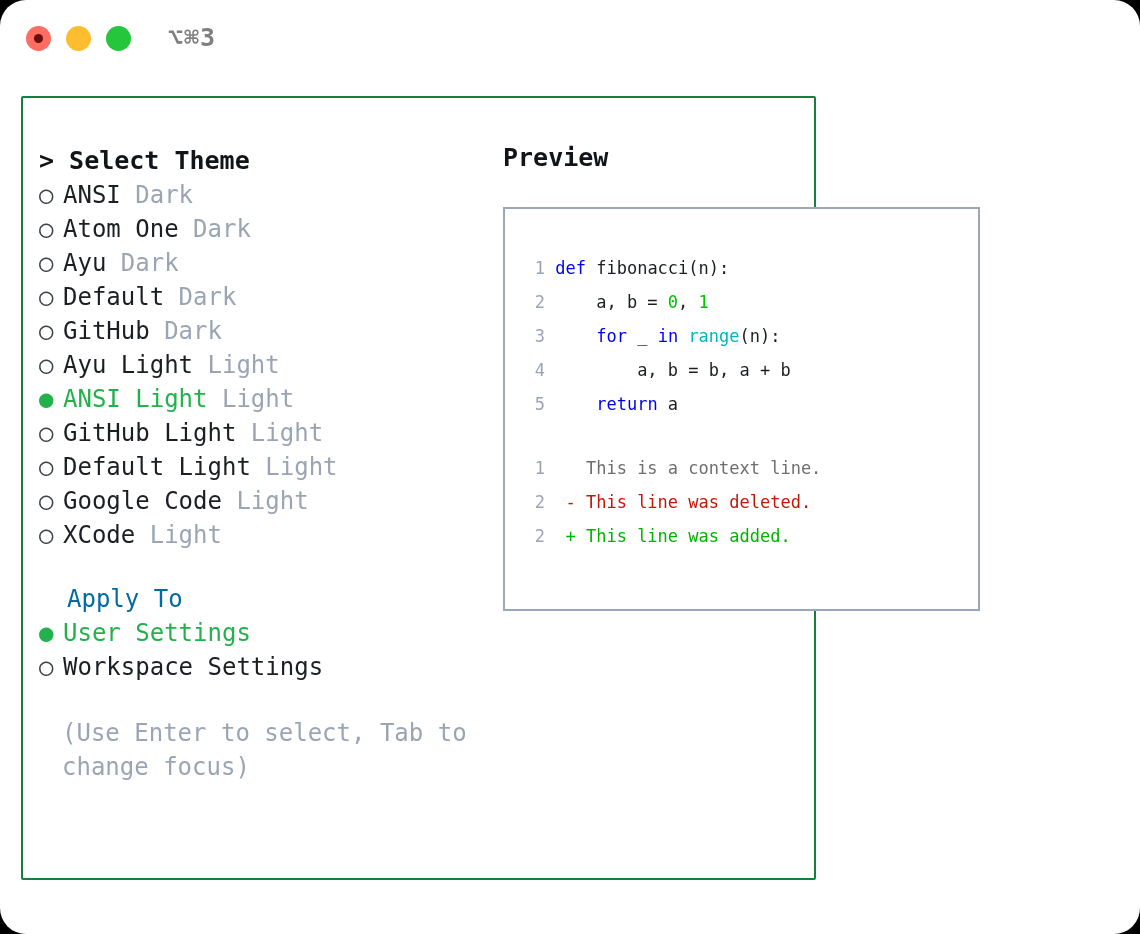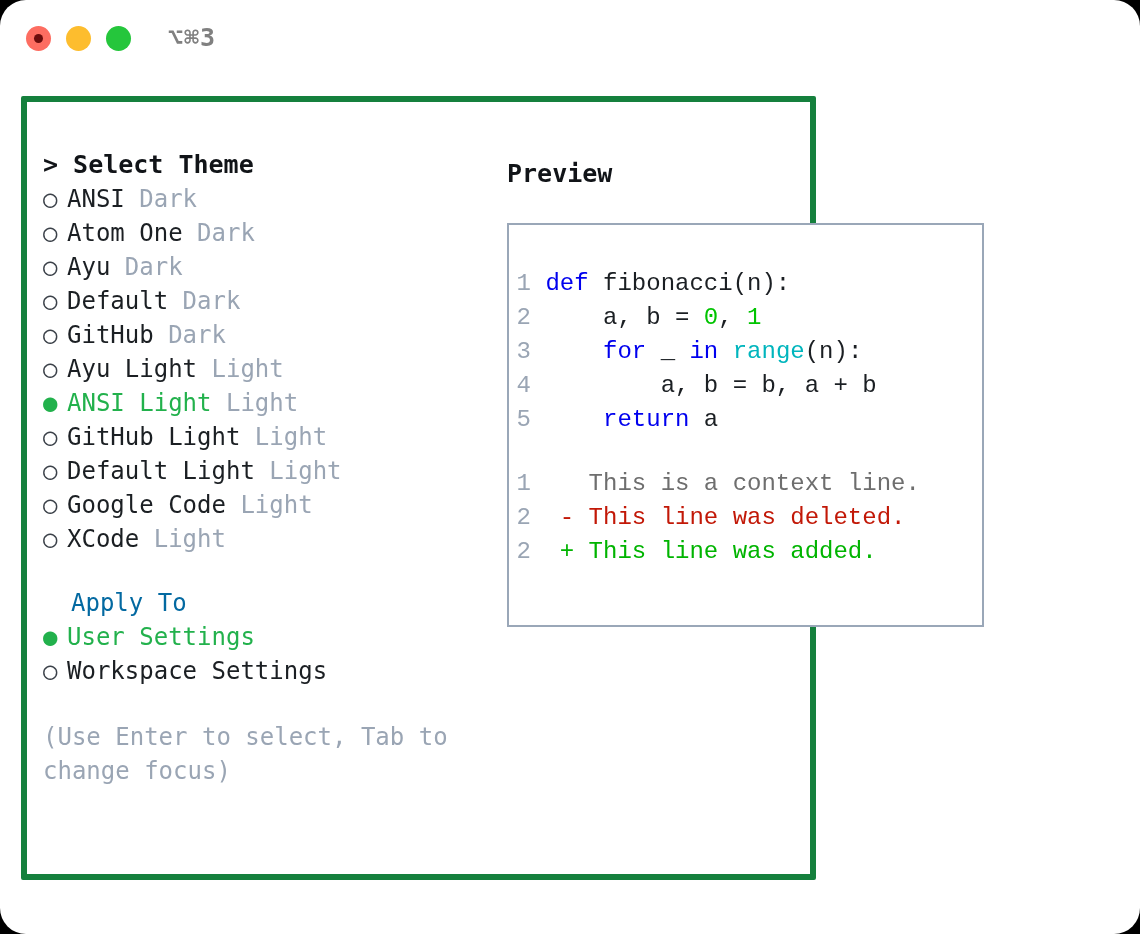--- a/index.html
+++ b/index.html
@@ -63,21 +63,21 @@
     white-space: pre;
   }
 
   
   #panel {
     position: absolute;
     left: 21px;
     top: 96px;
     width: 795px;
     height: 784px;
-    border: 6px solid #15803d;
+    border: 2px solid #15803d;
     border-radius: 2px;
     box-sizing: border-box;
     background: #ffffff;
   }
 
   
   #left-col {
     position: absolute;
     left: 16px;
     top: 46px;
@@ -112,49 +112,50 @@
     padding-left: 28px;
     font-size: 24px;
     color: #0369a1;
   }
   #hint {
     margin-top: 32px;
     font-size: 24px;
     line-height: 34px;
     color: #9aa5b4;
     width: 420px;
+    margin-left: 23px;
   }
 
   
   #right-col {
     position: absolute;
     left: 480px;
-    top: 55px;
+    top: 43px;
     width: 500px;
   }
   #preview-heading {
     font-size: 25px;
     font-weight: bold;
     color: #111418;
     line-height: 34px;
   }
   #code-box {
     margin-top: 32px;
     width: 477px;
     height: 404px;
     border: 2px solid #9aa7b8;
     box-sizing: border-box;
     background: #ffffff;
     padding: 42px 0 0 0;
   }
   .code-line {
-    font-size: 24px;
+    font-size: 17px;
     line-height: 34px;
     white-space: pre;
-    font-family: Liberation Mono, monospace;
+    padding-left: 18px;
   }
   .lno {
     display: inline-block;
     width: 22px;
     text-align: right;
     color: #9aa5b4;
   }
   .kw   { color: #0000ee; }
   .num  { color: #00c400; }
   .bi   { color: #00b5bd; }

